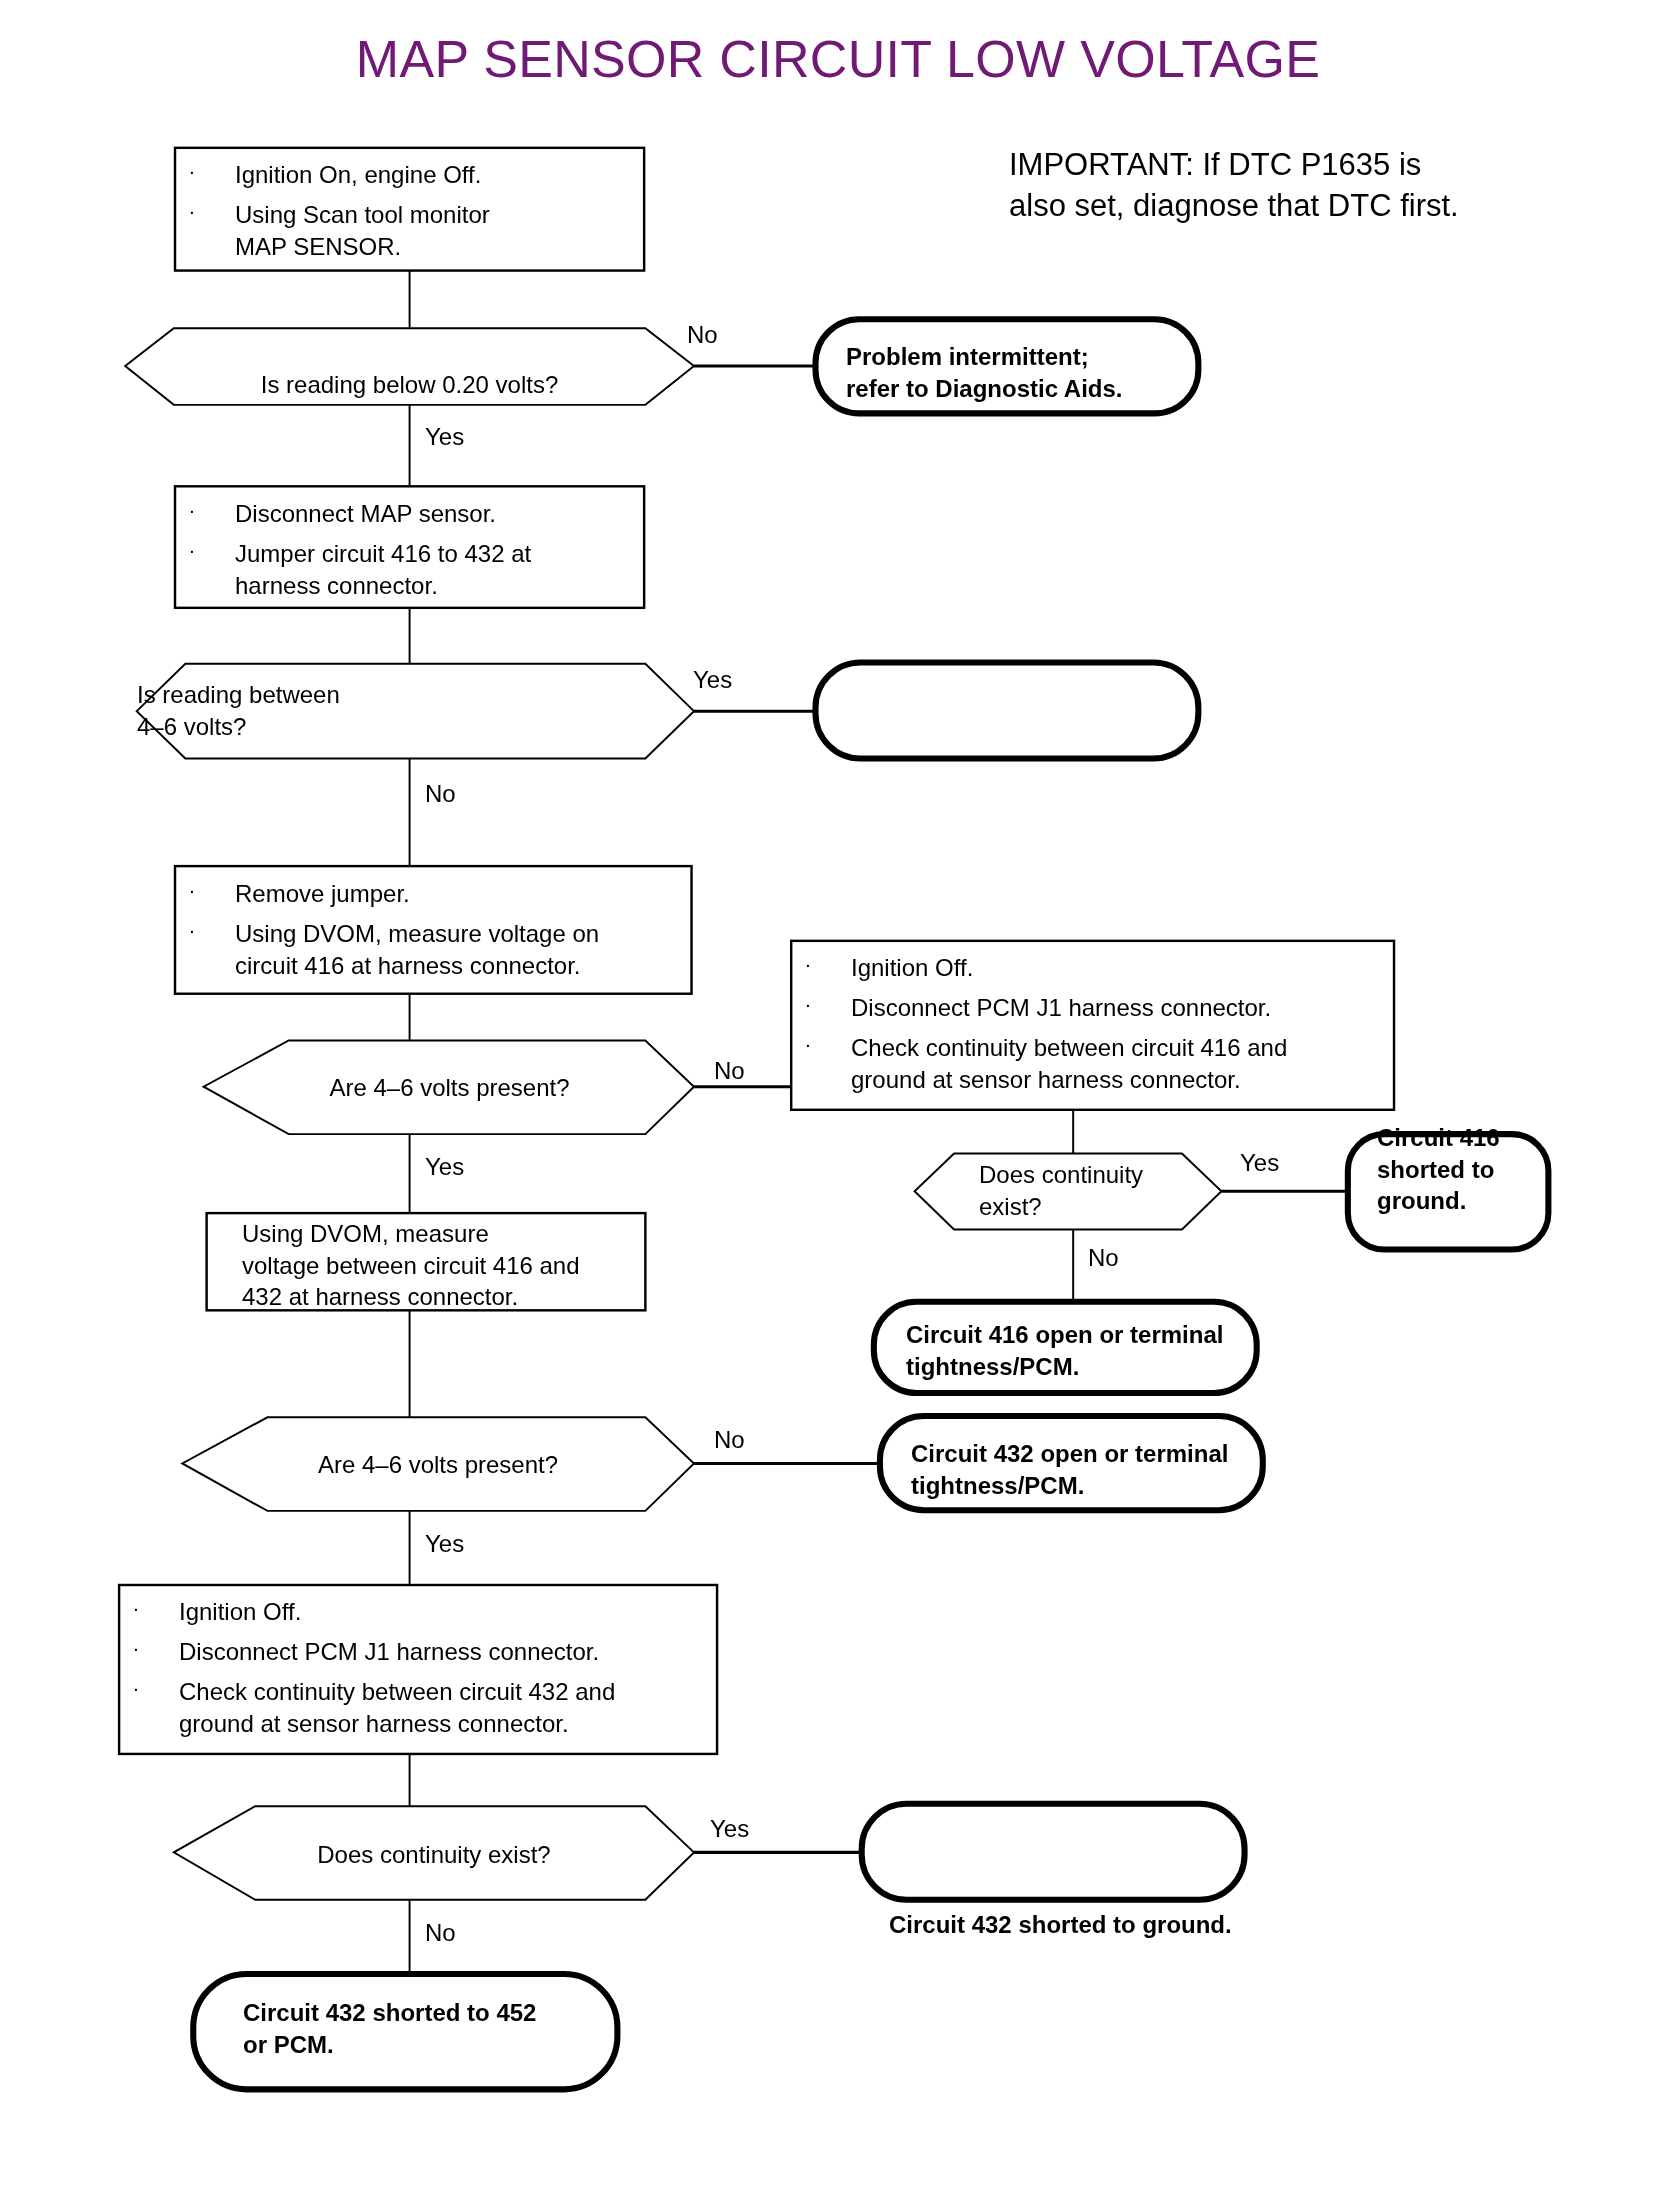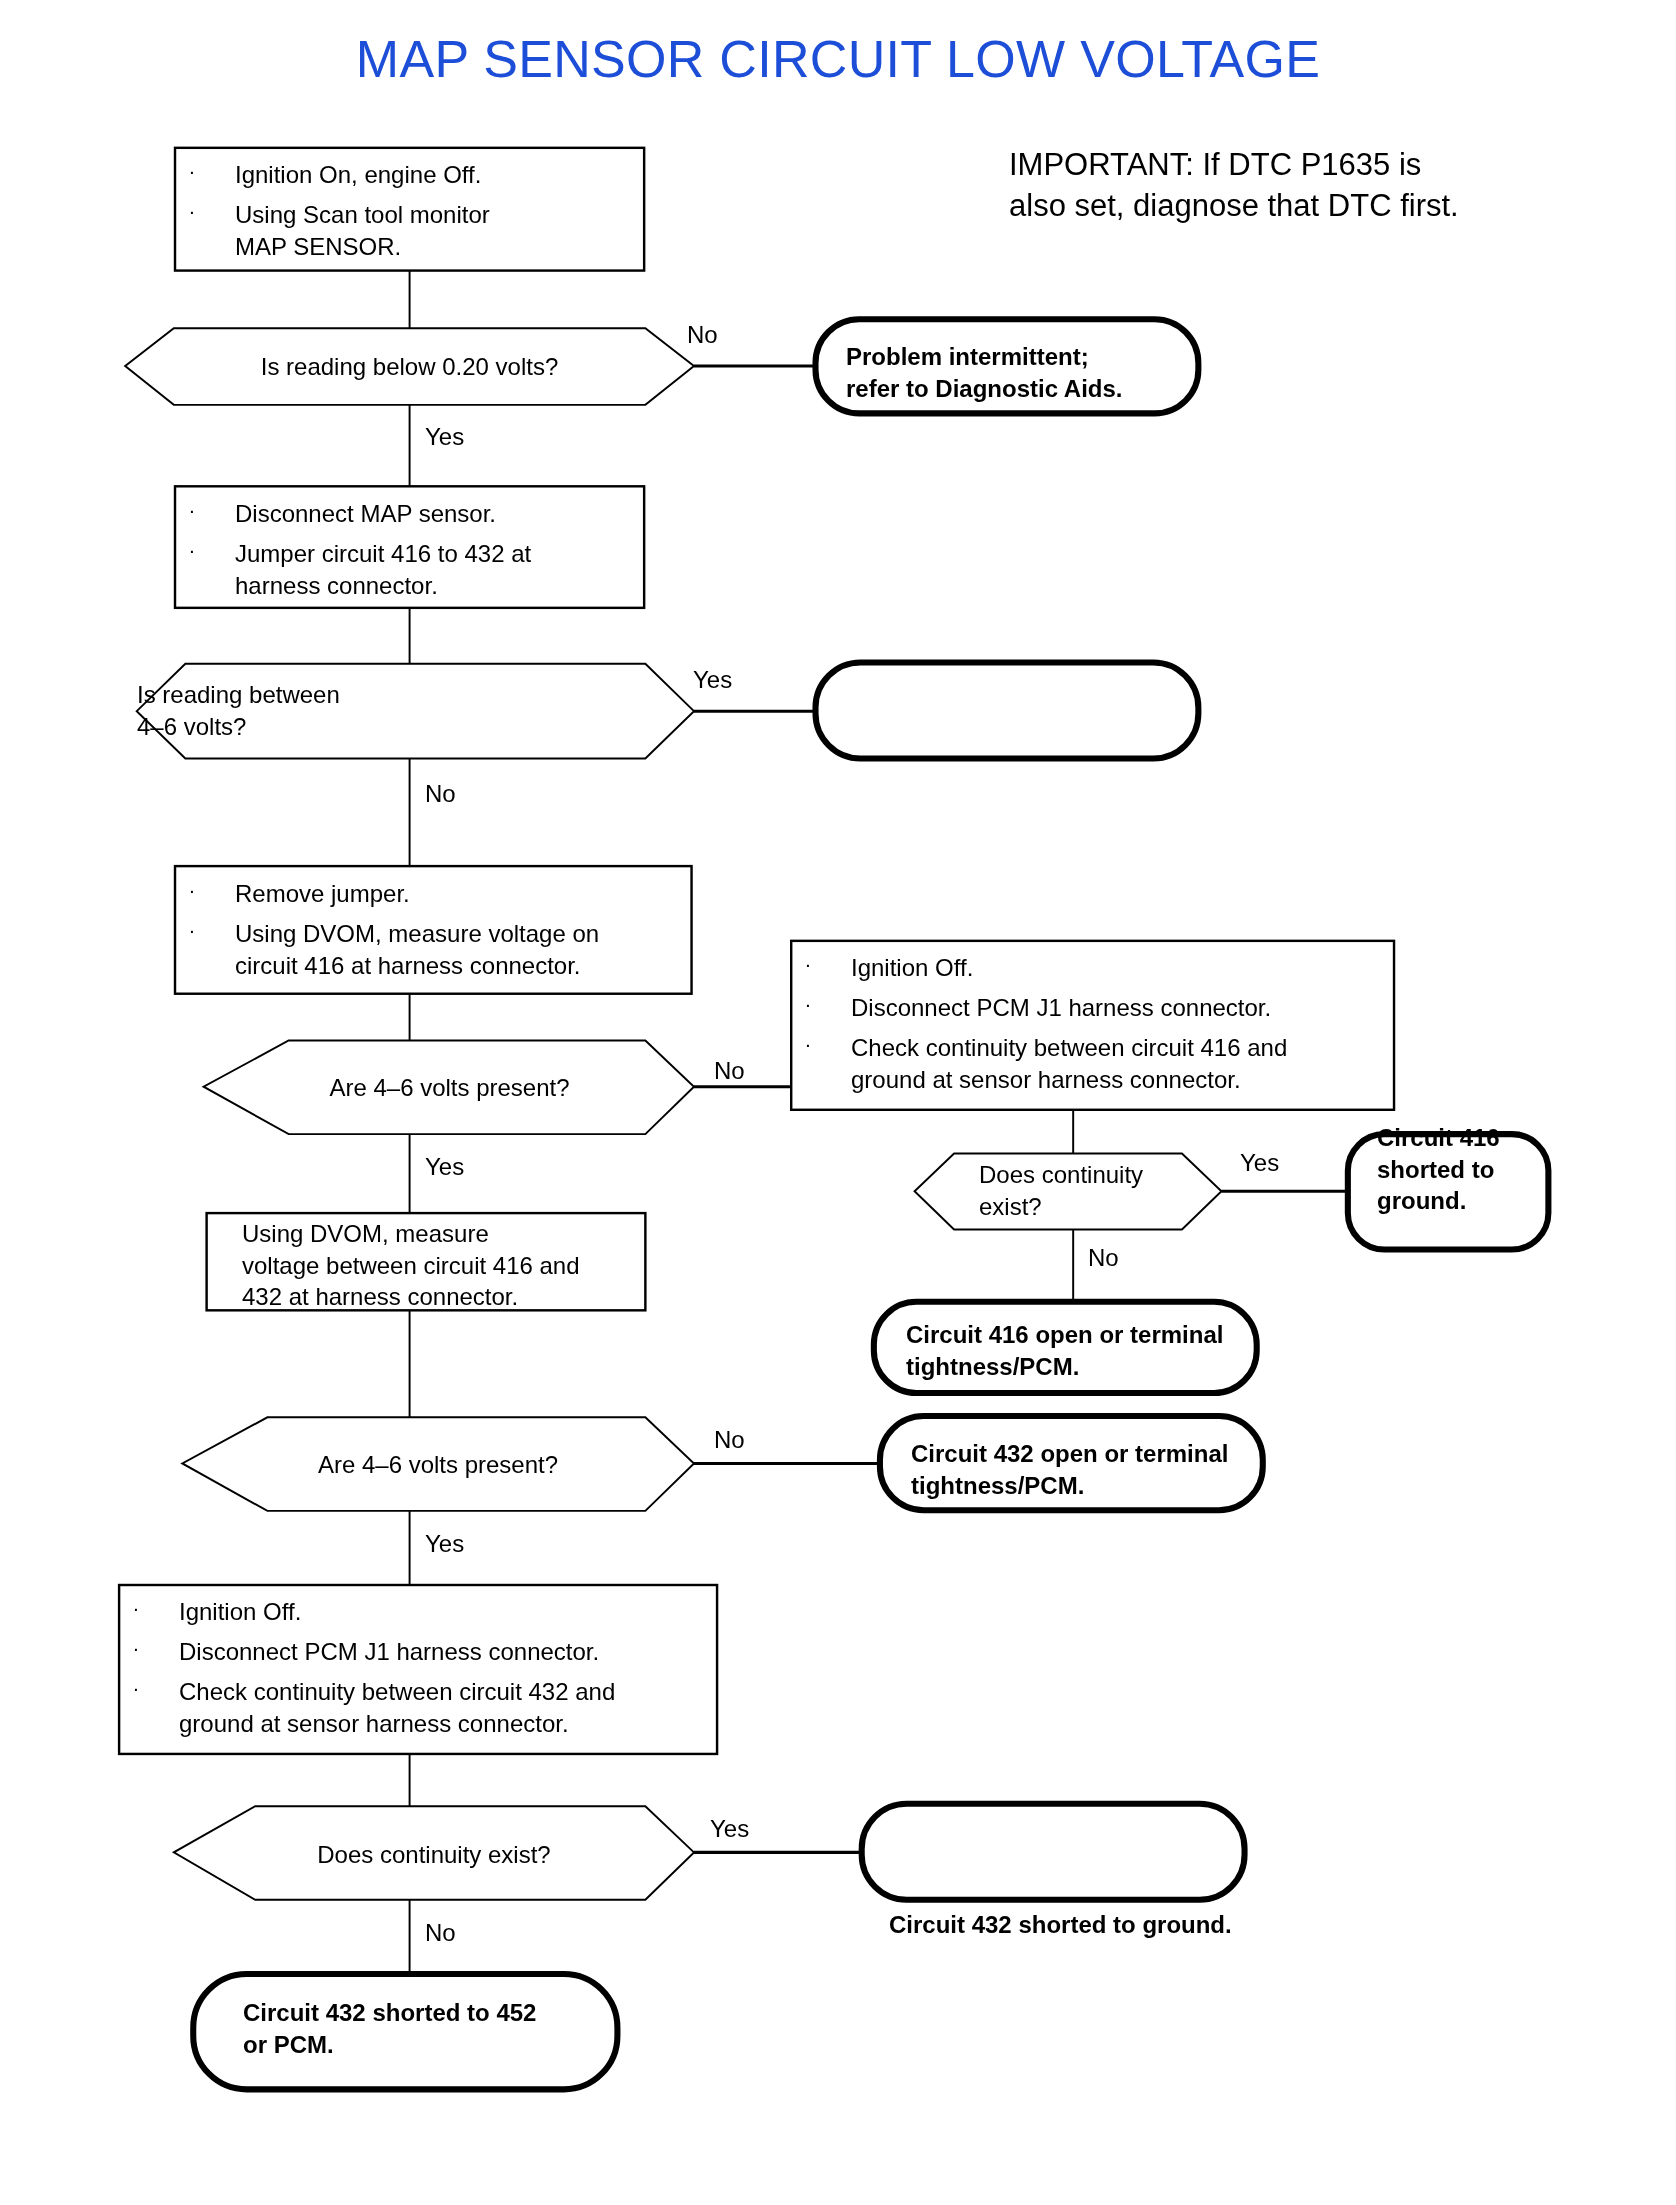--- a/index.html
+++ b/index.html
@@ -33,21 +33,21 @@
   .title {
     position: absolute;
     left: 0;
     top: 29px;
     width: 1676px;
     text-align: center;
     font-family: "Liberation Sans", sans-serif;
     font-size: 52px;
     font-weight: 400;
     letter-spacing: 0.3px;
-    color: #1d4ed8;
+    color: #701a75;
   }
   .note {
     position: absolute;
     left: 1009px;
     top: 145px;
     width: 511px;
     font-size: 31px;
     line-height: 1.32;
     white-space: pre-line;
   }
@@ -174,21 +174,21 @@
   </svg>
 
   <div class="bulletbox" style="left:175px; top:159px; width:469px;">
     <ul>
       <li><span class="bul">·</span><span>Ignition On, engine Off.</span></li>
       <li><span class="bul">·</span><span style="white-space:pre-line">Using Scan tool monitor
 MAP SENSOR.</span></li>
     </ul>
   </div>
 
-  <div class="hex-text" style="left:125px; top:351px; width:569px; text-align:center;">Is reading below 0.20 volts?</div>
+  <div class="hex-text" style="left:125px; top:369px; width:569px; text-align:center;">Is reading below 0.20 volts?</div>
 
   <div class="term-text" style="left:846px; top:341px; width:340px;">Problem intermittent;
 refer to Diagnostic Aids.</div>
 
   <div class="branch-lbl" style="left:687px; top:322px;">No</div>
   <div class="branch-lbl" style="left:425px; top:424px;">Yes</div>
 
   <div class="bulletbox" style="left:175px; top:498px; width:469px;">
     <ul>
       <li><span class="bul">·</span><span>Disconnect MAP sensor.</span></li>

